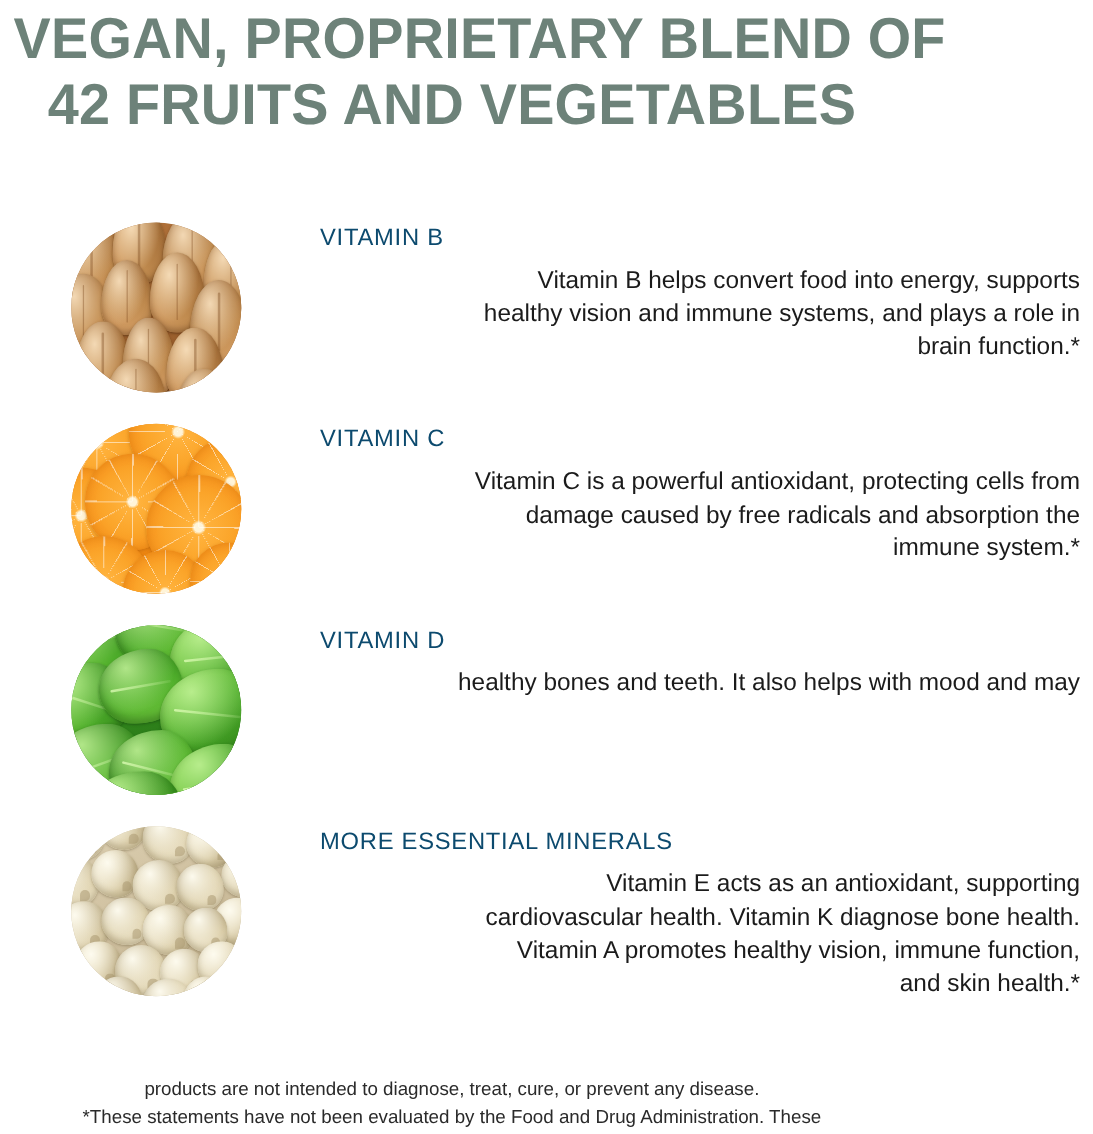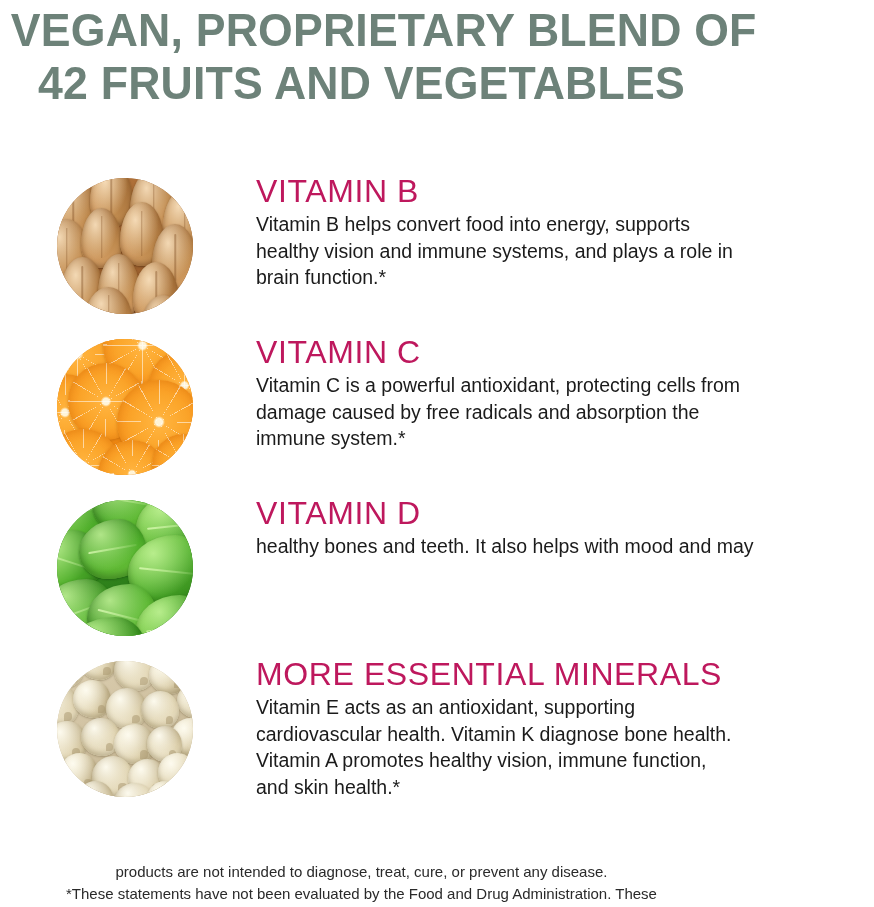--- a/index.html
+++ b/index.html
@@ -66,35 +66,35 @@
     inset: 0;
   }
 
   .body-col {
     position: absolute;
     left: 256px;
     top: 0;
     right: 10px;
   }
   .sec-heading {
-    color: #be185d;
-    font-size: 32px;
+    color: #0c4a6e;
+    font-size: 19px;
     line-height: 34px;
     font-weight: normal;
     letter-spacing: 0.6px;
     margin: 0 0 3px 0;
     white-space: nowrap;
   }
   .sec-body {
     color: #1b1b1b;
     font-size: 19.5px;
     line-height: 26.5px;
     margin: 0;
   }
-  .sec-body span { display: block; white-space: nowrap; }
+  .sec-body span { display: block; white-space: nowrap; text-align: right; }
 
   
   .footer {
     position: absolute;
     left: 0;
     right: 0;
     top: 861px;
     text-align: center;
     color: #2a2a2a;
     font-size: 15px;

